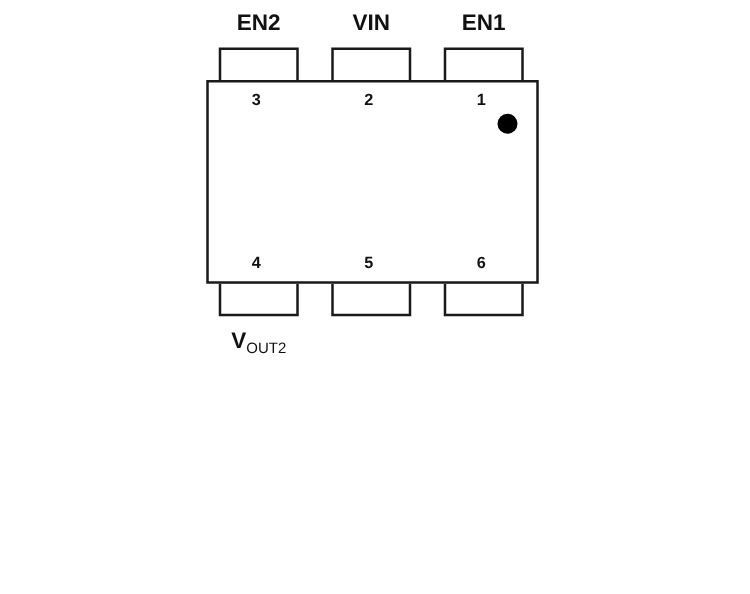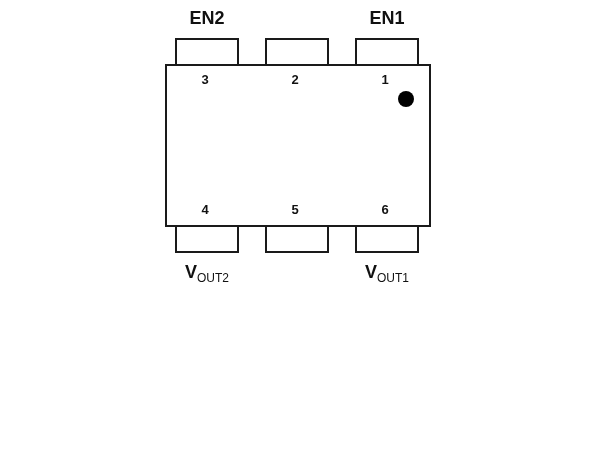--- a/index.html
+++ b/index.html
@@ -86,20 +86,21 @@
     vertical-align: -4px;
     font-weight: normal;
   }
 </style>
 </head>
 <body>
 
 <div class="canvas">
 
   <div class="pin-label top lbl-c1">EN2</div>
+  <div class="pin-label top lbl-c2">VIN</div>
   <div class="pin-label top lbl-c3">EN1</div>
 
   <div class="pin-tab top tab-c1"></div>
   <div class="pin-tab top tab-c2"></div>
   <div class="pin-tab top tab-c3"></div>
 
   <div class="ic-body"></div>
 
   <div class="pin1-dot"></div>
 
@@ -109,15 +110,14 @@
 
   <div class="pin-number bottom num-c1">4</div>
   <div class="pin-number bottom num-c2">5</div>
   <div class="pin-number bottom num-c3">6</div>
 
   <div class="pin-tab bottom tab-c1"></div>
   <div class="pin-tab bottom tab-c2"></div>
   <div class="pin-tab bottom tab-c3"></div>
 
   <div class="pin-label bottom lbl-c1"><span>V</span><span class="sub">OUT2</span></div>
-  <div class="pin-label bottom lbl-c3"><span>V</span><span class="sub">OUT1</span></div>
 
 </div>
 
 </body></html>

